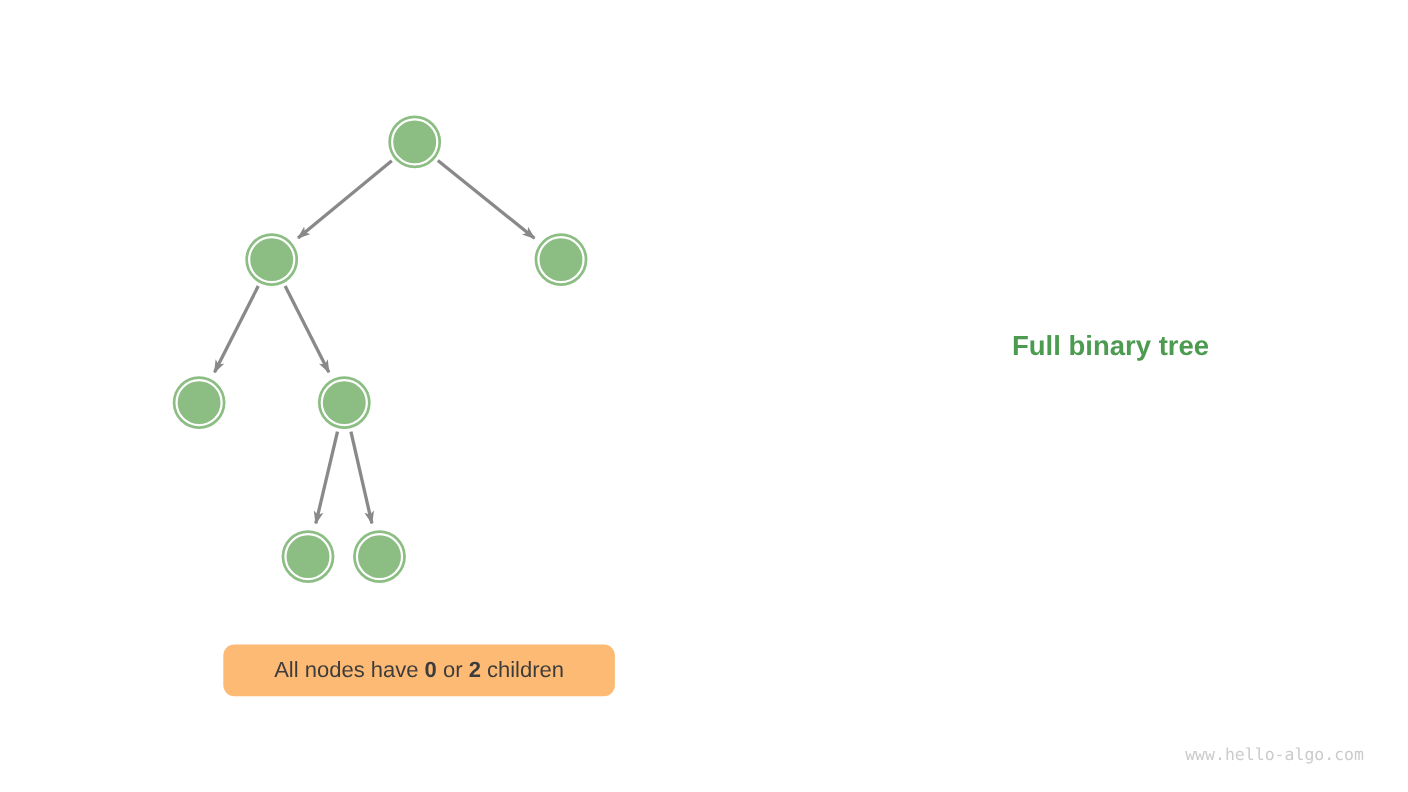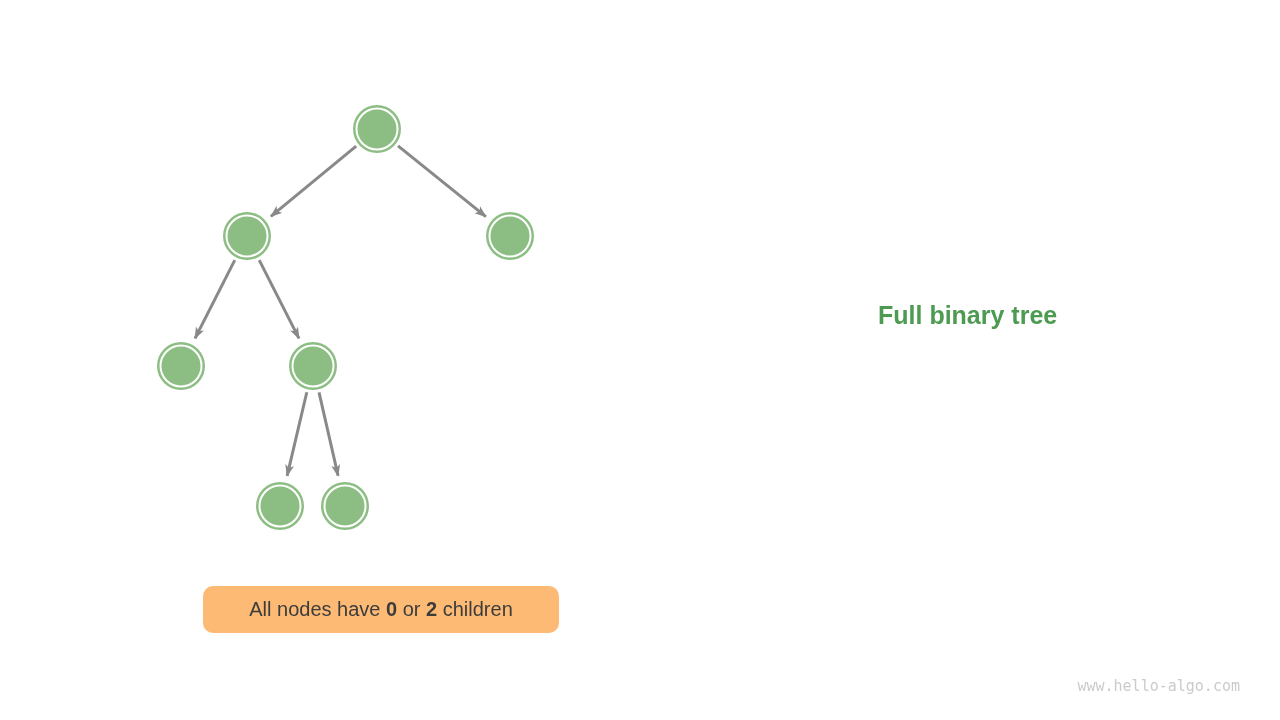--- a/index.html
+++ b/index.html
@@ -86,16 +86,16 @@
       </g>
       <g>
         <circle cx="280" cy="506" r="24" fill="#8cbe84"></circle>
         <circle cx="280" cy="506" r="20.5" fill="none" stroke="#ffffff" stroke-width="2"></circle>
       </g>
       <g>
         <circle cx="345" cy="506" r="24" fill="#8cbe84"></circle>
         <circle cx="345" cy="506" r="20.5" fill="none" stroke="#ffffff" stroke-width="2"></circle>
       </g>
     </svg>
-  <div class="title" style="color: rgb(76, 155, 81);">Full binary tree</div>
+  <div class="title" style="color: rgb(76, 155, 81); margin-left: 42px;">Full binary tree</div>
   <div class="annotation" id="annotation-box" style="background: #fdba74; color: rgb(60, 60, 60);"><span class="part-regular">All nodes have </span><span class="part-bold">0</span><span class="part-regular"> or </span><span class="part-bold">2</span><span class="part-regular"> children</span></div>
   <div class="watermark" style="color: rgb(203, 203, 203);">www.hello-algo.com</div>
 </div>
 
 </body></html>

